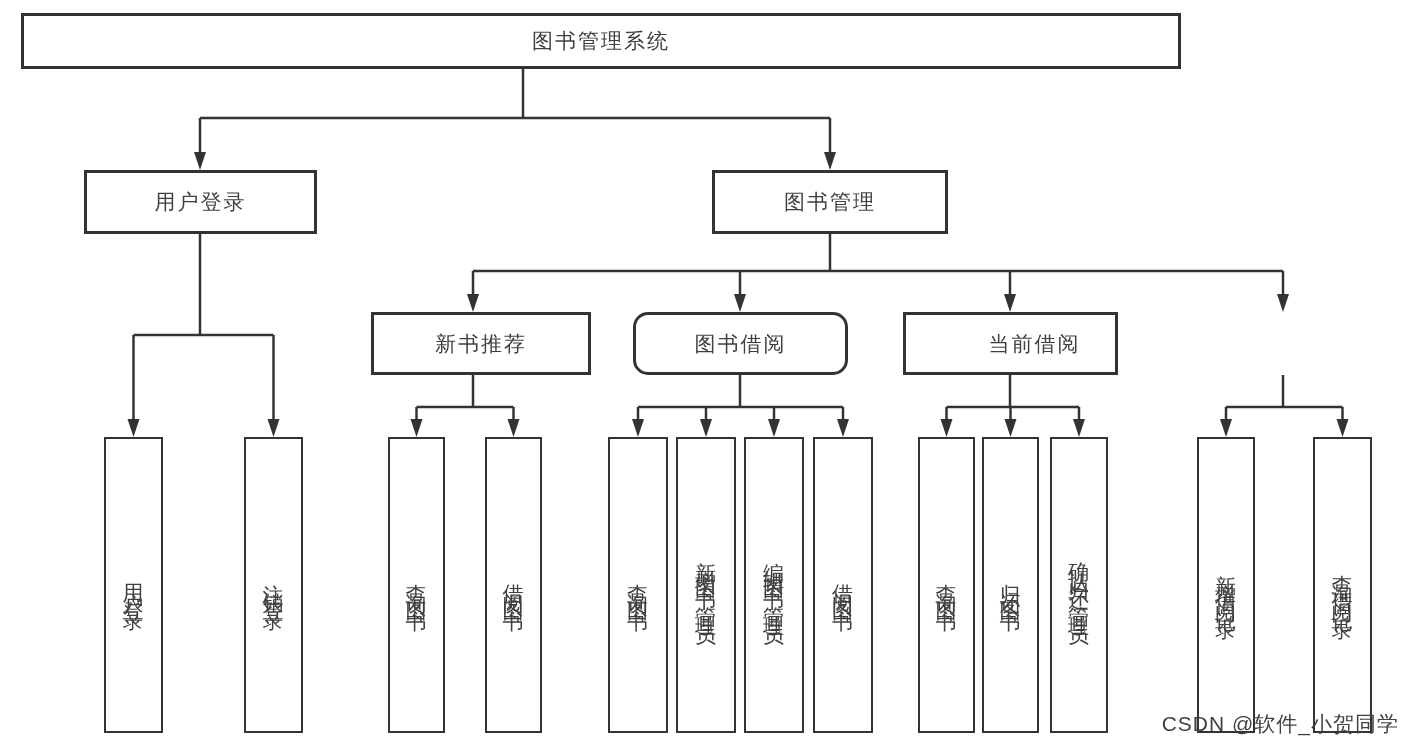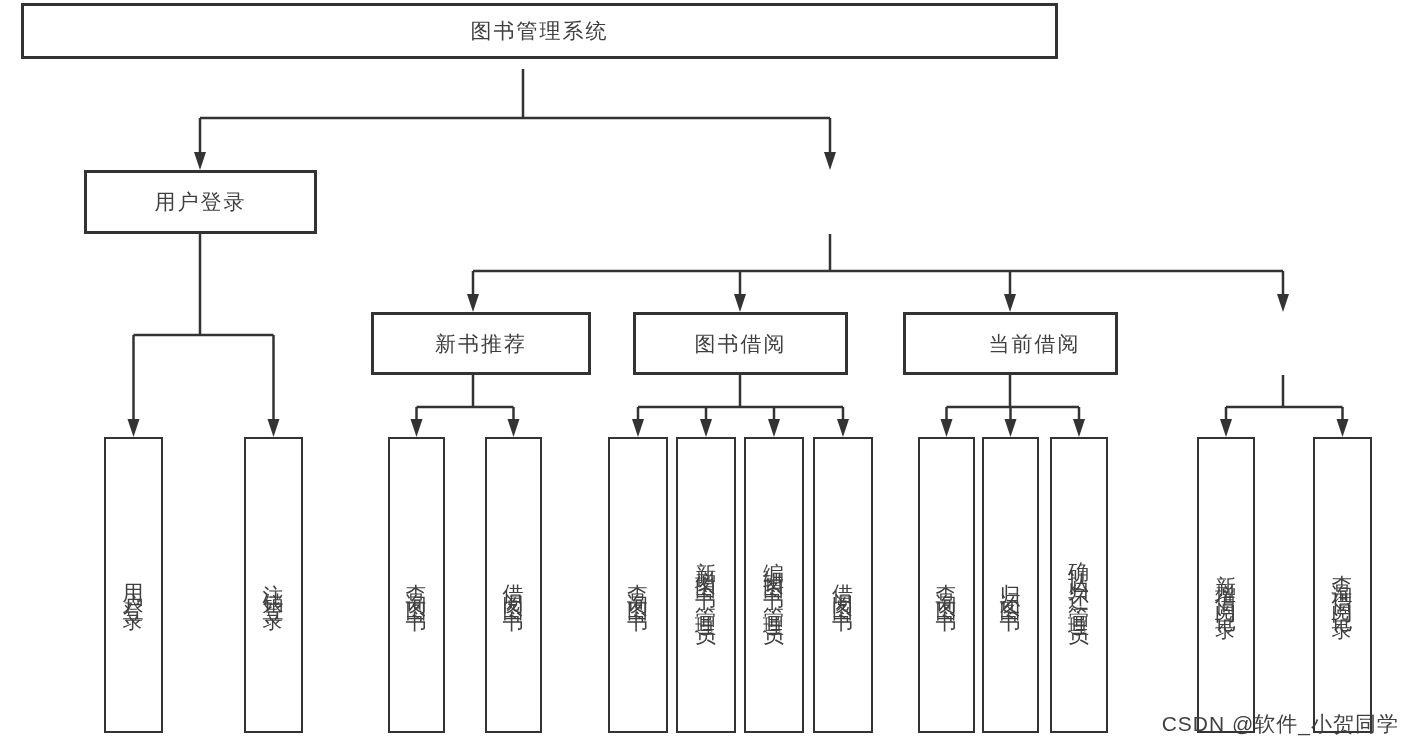--- a/index.html
+++ b/index.html
@@ -40,27 +40,27 @@
   }
   .vtext {
     writing-mode: vertical-rl;
     text-orientation: mixed;
     font-size: 21px;
     letter-spacing: 9px;
     line-height: 1;
     white-space: nowrap;
   }
   
-  .n-root  { left: 21px;  top: 3px;  width: 1037px; height: 56px; }
+  .n-root  { left: 21px;  top: 13px;  width: 1160px; height: 56px; }
   
   .n-login { left: 84px;  top: 170px; width: 233px;  height: 64px; }
   .n-mgmt  { left: 712px; top: 170px; width: 236px;  height: 64px; }
   
   .n-g0 { left: 363px;  top: 312px; width: 220px; height: 63px; margin-left: 8px; }
-  .n-g1 { left: 633px;  top: 312px; width: 215px; height: 63px; }
+  .n-g1 { left: 633px;  top: 312px; width: 215px; height: 63px; border-radius: 15px; }
   .n-g2 { left: 903px;  top: 312px; width: 215px; height: 63px; padding-left: 48px; }
   .n-g3 { left: 1175px; top: 312px; width: 215px; height: 63px; }
   
   .leaf { top: 437px; height: 296px; }
   .n-a0 { left: 104px;  width: 59px; }
   .n-a1 { left: 244px;  width: 59px; }
   .n-b0 { left: 388px;  width: 57px; }
   .n-b1 { left: 485px;  width: 57px; }
   .n-c0 { left: 608px;  width: 60px; }
   .n-c1 { left: 676px;  width: 60px; }
@@ -159,20 +159,23 @@
     </g>
   </svg>
 
   <div class="node n-root">
     <span>图书管理系统</span>
   </div>
 
   <div class="node n-login">
     <span>用户登录</span>
   </div>
+  <div class="node n-mgmt">
+    <span>图书管理</span>
+  </div>
 
   <div class="node n-g0">
     <span>新书推荐</span>
   </div>
   <div class="node n-g1">
     <span>图书借阅</span>
   </div>
   <div class="node n-g2">
     <span>当前借阅</span>
   </div>

